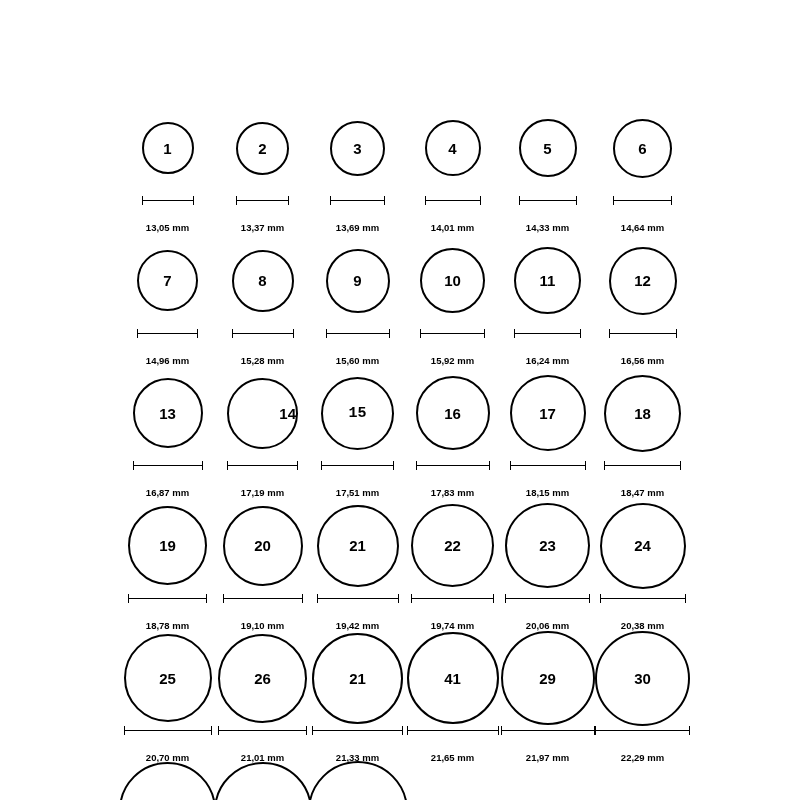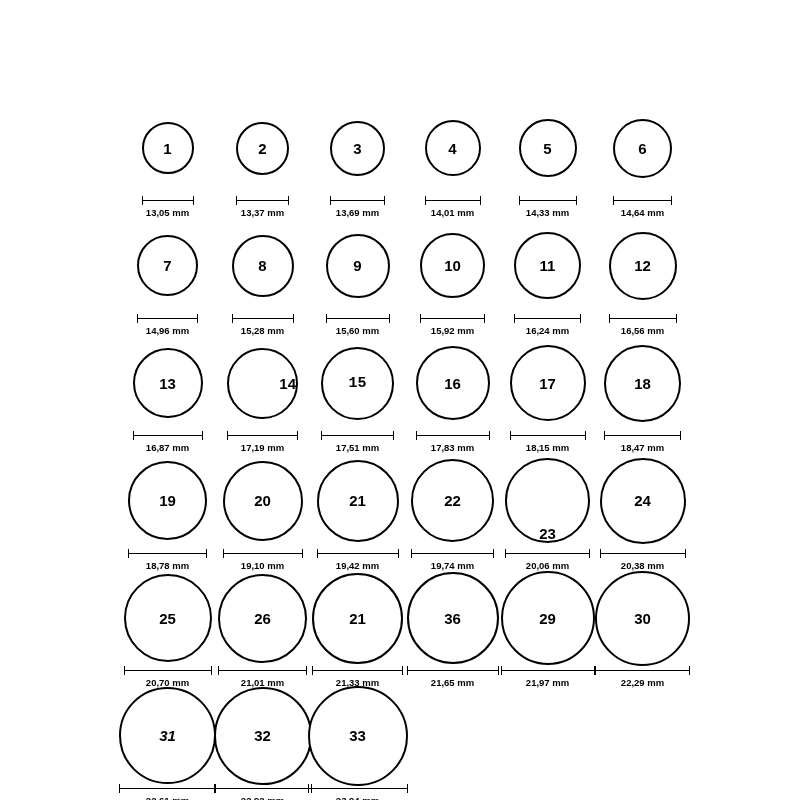--- a/index.html
+++ b/index.html
@@ -74,21 +74,21 @@
     top: -4px;
     width: 1px;
     height: 9px;
     background: #000000;
   }
   .measure .bar::before { left: 0; }
   .measure .bar::after { right: 0; }
   .label {
     font-size: 9.5px;
     font-weight: bold;
-    margin-top: 3px;
+    margin-top: 18px;
     white-space: nowrap;
     line-height: 1;
   }
 </style>
 </head>
 <body>
 
 <div id="sizer-chart">
   <div class="grid">
       <div class="cell">
@@ -328,21 +328,21 @@
             <span class="ring-number">22</span>
           </div>
         </div>
         <div class="measure">
           <div class="bar" style="width: 83px;"></div>
         </div>
         <div class="label">19,74 mm</div>
       </div>
       <div class="cell">
         <div class="circle-wrap">
-          <div class="ring" style="width: 85px; height: 85px; align-items: flex-end;">
+          <div class="ring" style="width: 85px; height: 85px;">
             <span class="ring-number">23</span>
           </div>
         </div>
         <div class="measure">
           <div class="bar" style="width: 85px;"></div>
         </div>
         <div class="label">20,06 mm</div>
       </div>
       <div class="cell">
         <div class="circle-wrap">
@@ -384,21 +384,21 @@
           </div>
         </div>
         <div class="measure">
           <div class="bar" style="width: 91px;"></div>
         </div>
         <div class="label">21,33 mm</div>
       </div>
       <div class="cell">
         <div class="circle-wrap">
           <div class="ring" style="width: 92px; height: 92px;">
-            <span class="ring-number">36</span>
+            <span class="ring-number">41</span>
           </div>
         </div>
         <div class="measure">
           <div class="bar" style="width: 92px;"></div>
         </div>
         <div class="label">21,65 mm</div>
       </div>
       <div class="cell">
         <div class="circle-wrap">
           <div class="ring" style="width: 94px; height: 94px;">

